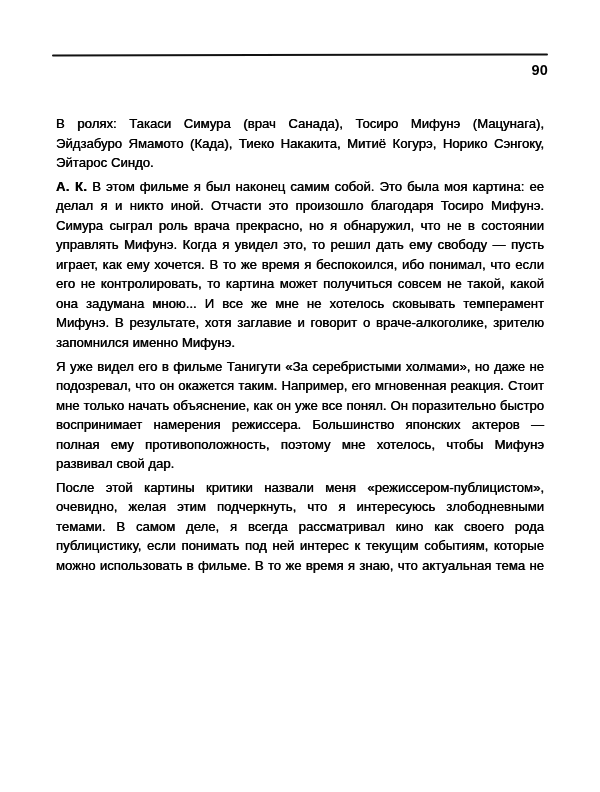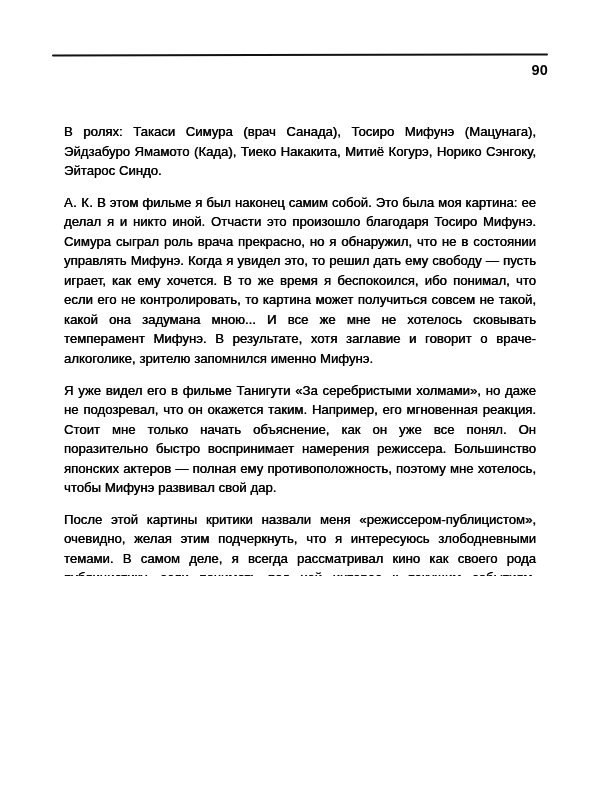--- a/index.html
+++ b/index.html
@@ -50,38 +50,38 @@
 
   
   .body-zone {
     position: absolute;
     left: 52px;
     top: 110px;
     width: 496px;
   }
 
   .para {
-    margin: 12px;
+    margin: 4px;
     text-align: justify;
     text-align-last: left;
     font-size: 13.1px;
     line-height: 19.55px;
     letter-spacing: 0.02px;
     word-spacing: 0.2px;
     color: #000000;
     
     text-shadow: 0.35px 0 0 rgba(0,0,0,0.85), -0.2px 0 0 rgba(0,0,0,0.4);
   }
 
   .para + .para {
     margin-top: 0;
   }
 
   .speaker {
-    font-weight: normal;
+    font-weight: bold;
     letter-spacing: 0.3px;
   }
 </style>
 </head>
 <body>
 
 <div id="page">
 
   <div class="header-zone">
     <div class="header-rule"></div>

